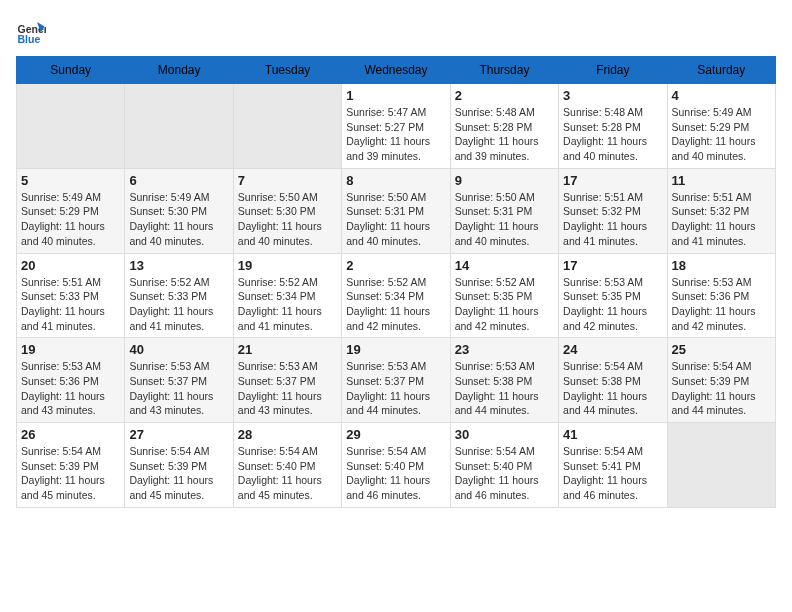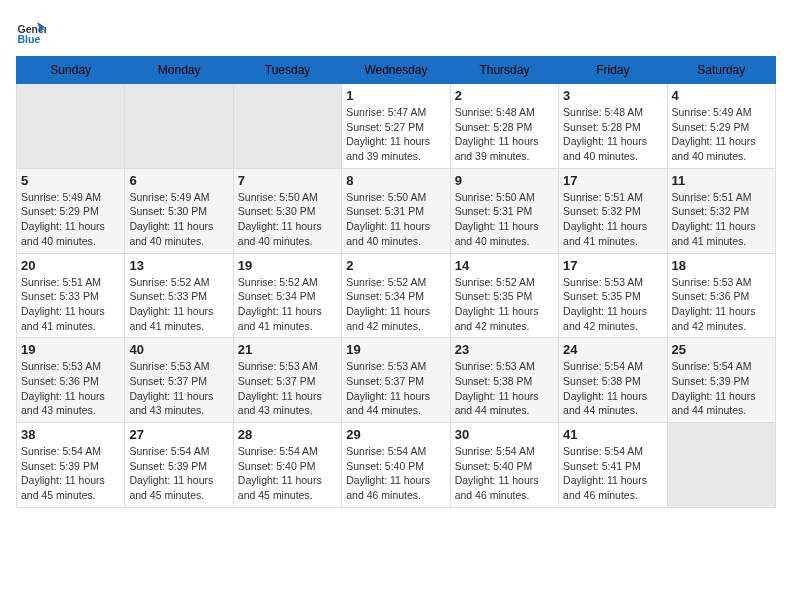--- a/index.html
+++ b/index.html
@@ -214,21 +214,21 @@
           <div class="day-number">24</div>
           <div class="day-info">Sunrise: 5:54 AM<br>Sunset: 5:38 PM<br>Daylight: 11 hours and 44 minutes.</div>
         </td>
         <td>
           <div class="day-number">25</div>
           <div class="day-info">Sunrise: 5:54 AM<br>Sunset: 5:39 PM<br>Daylight: 11 hours and 44 minutes.</div>
         </td>
       </tr>
       <tr>
         <td>
-          <div class="day-number">38</div>
+          <div class="day-number">26</div>
           <div class="day-info">Sunrise: 5:54 AM<br>Sunset: 5:39 PM<br>Daylight: 11 hours and 45 minutes.</div>
         </td>
         <td>
           <div class="day-number">27</div>
           <div class="day-info">Sunrise: 5:54 AM<br>Sunset: 5:39 PM<br>Daylight: 11 hours and 45 minutes.</div>
         </td>
         <td>
           <div class="day-number">28</div>
           <div class="day-info">Sunrise: 5:54 AM<br>Sunset: 5:40 PM<br>Daylight: 11 hours and 45 minutes.</div>
         </td>

